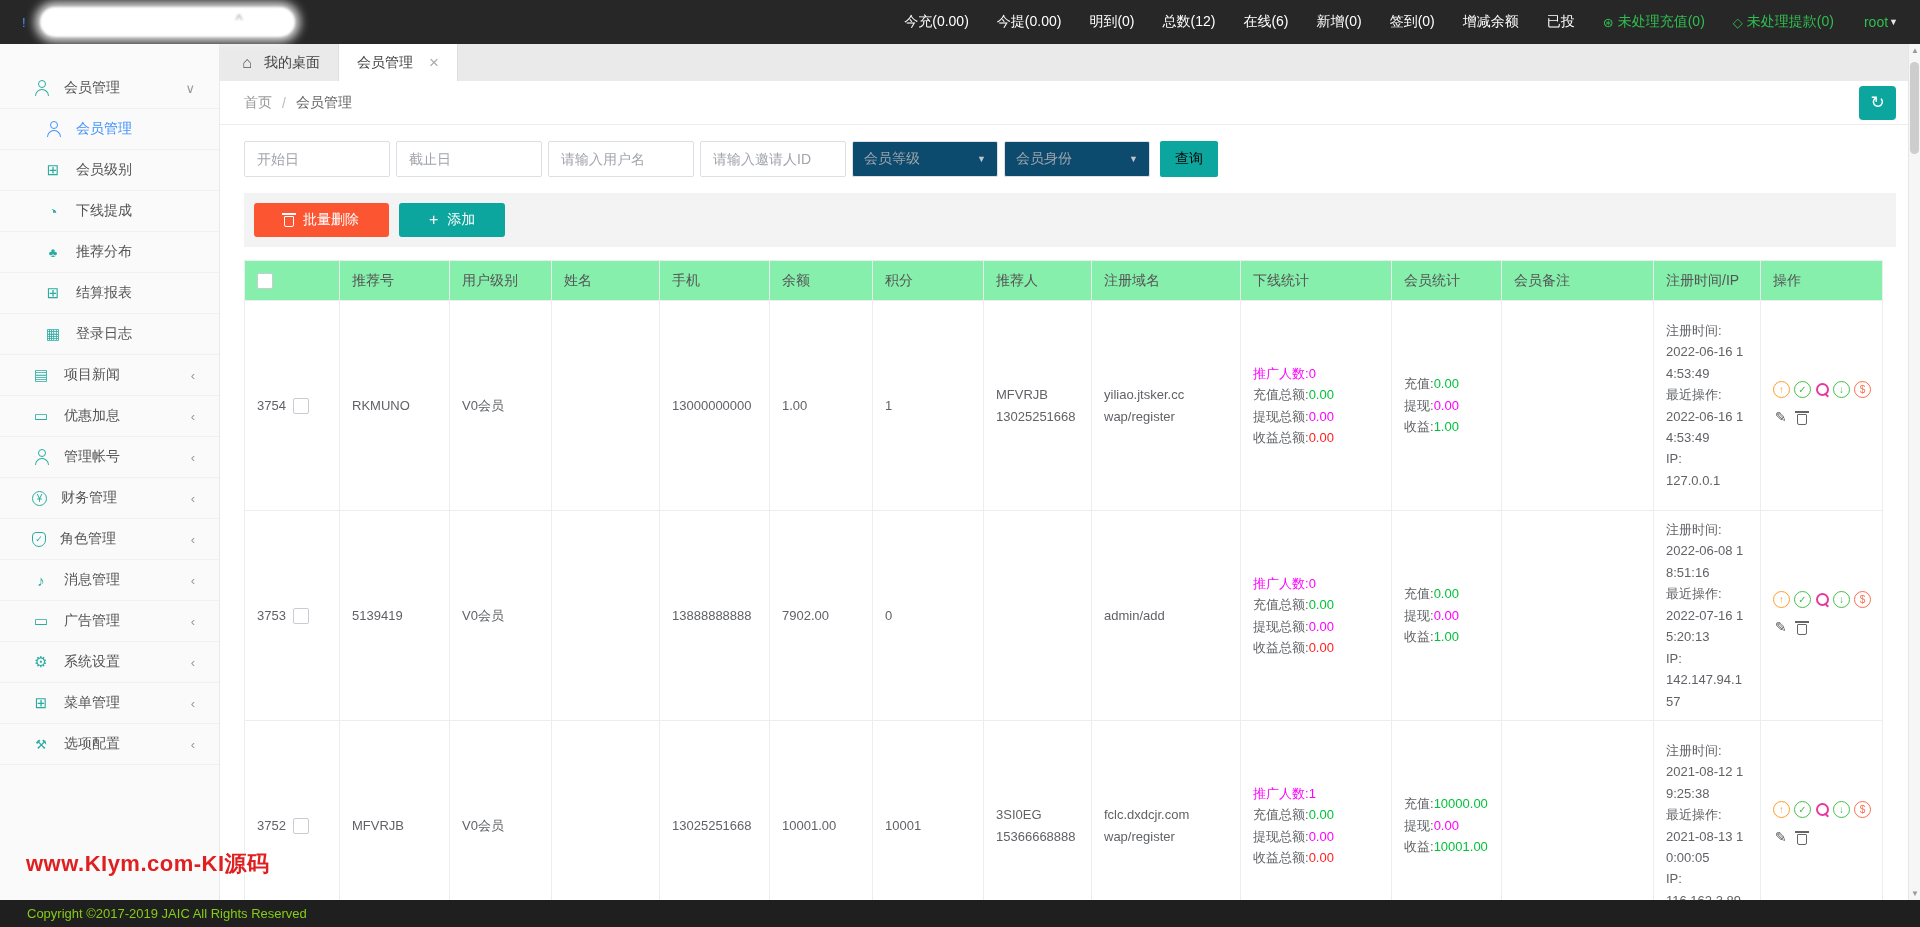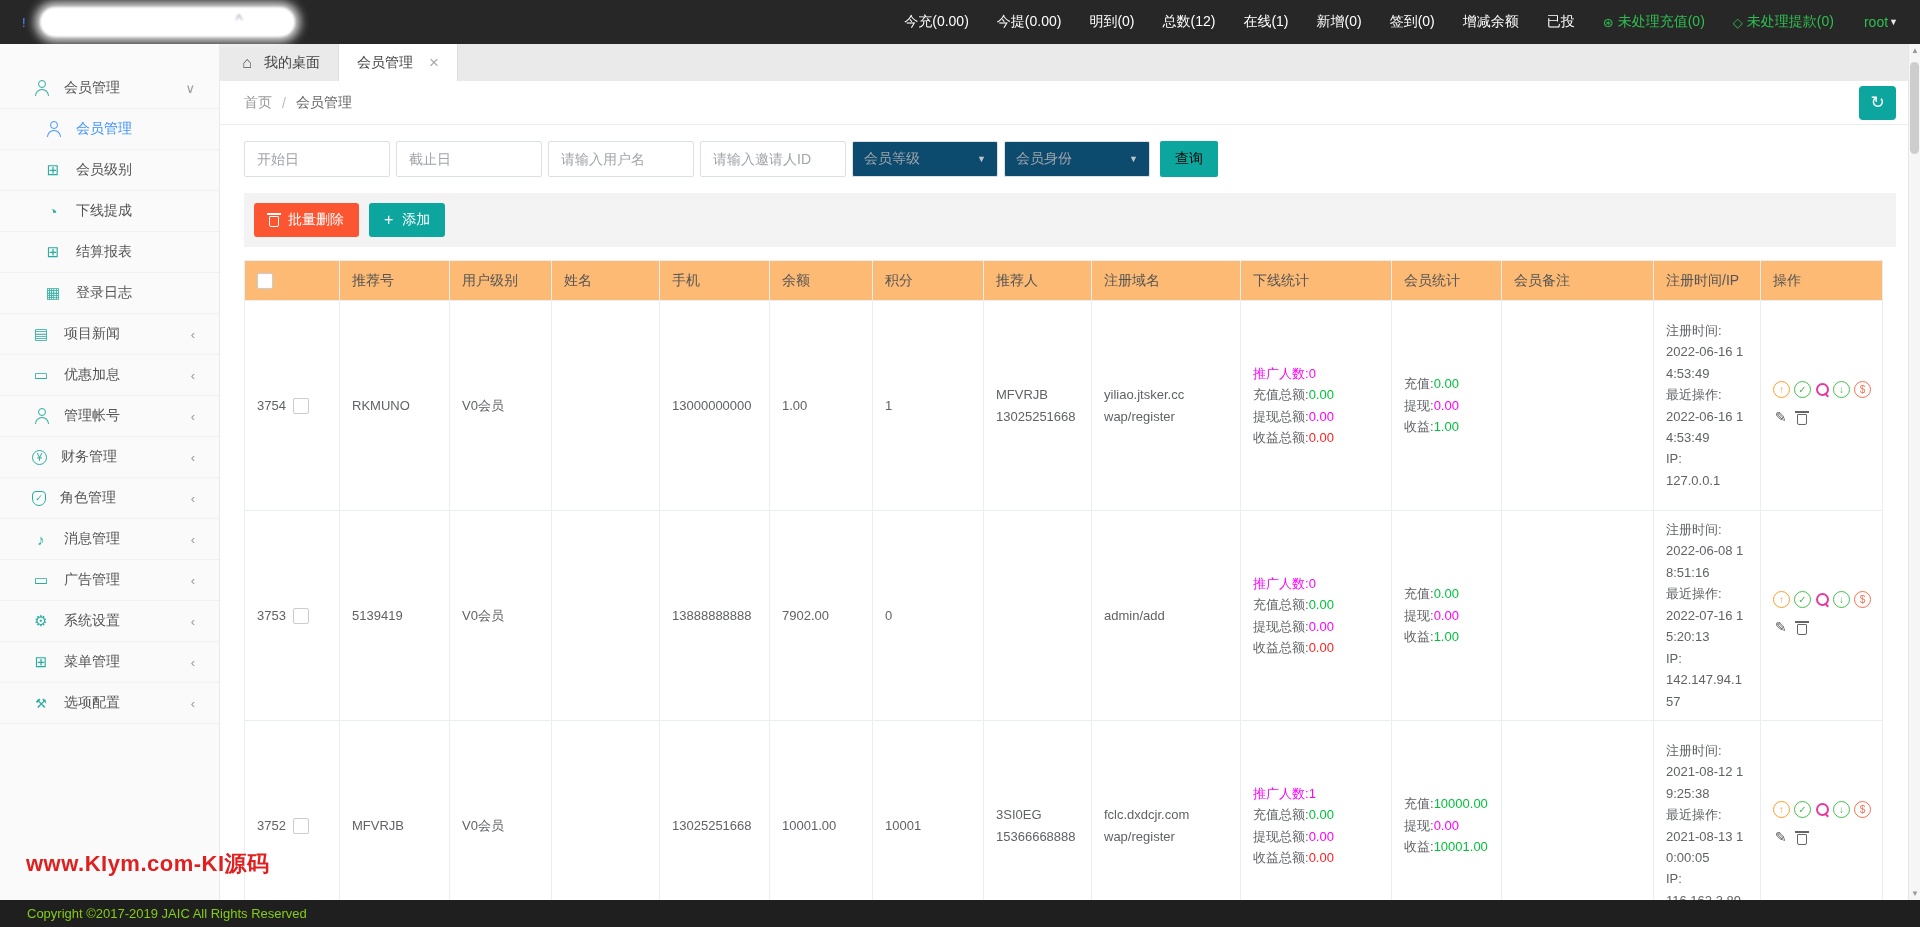--- a/index.html
+++ b/index.html
@@ -64,34 +64,34 @@
   
   .content{padding:16px 24px 0;background:#fff;flex:1;overflow:hidden}
   .filters{display:flex;gap:6px}
   .filters input{width:146px;height:36px;border:1px solid #dcdfe6;border-radius:2px;padding:0 12px;font-size:14px;color:#333;outline:none}
   .filters input::placeholder{color:#a0a4ab}
   .select{width:146px;height:36px;border:1px solid #dcdfe6;border-radius:2px;display:flex;align-items:center;justify-content:space-between;padding:0 11px;color:#a0a4ab;font-size:14px;background:#0c4a6e;cursor:pointer}
   .scaret{color:#c0c4cc;font-size:9px}
   .btn-search{width:58px;height:36px;background:#0ca69e;color:#000000;border:none;border-radius:2px;font-size:14px;cursor:pointer;margin-left:4px}
 
   .actionbar{margin-top:16px;background:#f3f3f3;padding:10px;display:flex;gap:10px}
-  .btn-del,.btn-add{height:34px;display:inline-flex;align-items:center;gap:9px;padding:0 15px;color:#fff;border:none;border-radius:3px;font-size:14px;cursor:pointer}
+  .btn-del,.btn-add{height:34px;display:inline-flex;align-items:center;gap:9px;padding:0 30px;color:#fff;border:none;border-radius:3px;font-size:14px;cursor:pointer}
   .btn-del{background:#fc5531}
   .btn-add{background:#0ca69e}
   .plus{font-size:16px}
 
   
   .trash-ic{position:relative;width:10px;height:11px;display:inline-block;border:1px solid currentColor;border-top-width:1px;border-radius:1px 1px 2px 2px;margin-top:3px;color:#fff}
   .trash-ic::before{content:"";position:absolute;top:-4px;left:-3px;width:14px;height:2px;background:currentColor}
   .trash-ic.dark{color:#666}
 
   
   table{border-collapse:collapse;table-layout:fixed;width:1638px;margin-top:13px;border:1px solid #ebeef0}
   th,td{border-right:1px solid #ebeef0;border-bottom:1px solid #ebeef0;padding:0 12px;text-align:left}
-  thead th{background:#fdba74;height:40px;font-weight:400;color:#555;font-size:14px}
+  thead th{background:#86efac;height:40px;font-weight:400;color:#555;font-size:14px}
   tbody td{height:210px;vertical-align:middle;font-size:13px;color:#606266;line-height:1.65}
   .cb{width:16px;height:16px;border:1px solid #c9ccd3;border-radius:2px;background:#fff;display:inline-block;vertical-align:middle;cursor:pointer}
   .c-id .cb{margin-left:7px}
   .green{color:#00c23a}
   .magenta{color:#ff00ff}
   .red{color:#ff1e1e}
   .lbl{color:#606266}
   .brk{word-break:break-all}
 
   .oprow{display:flex;gap:4px;align-items:center}
@@ -129,21 +129,21 @@
       <span class="stat">
         <span>今提(0.00)</span>
       </span>
       <span class="stat">
         <span>明到(0)</span>
       </span>
       <span class="stat">
         <span>总数(12)</span>
       </span>
       <span class="stat">
-        <span>在线(1)</span>
+        <span>在线(6)</span>
       </span>
       <span class="stat">
         <span>新增(0)</span>
       </span>
       <span class="stat">
         <span>签到(0)</span>
       </span>
       <span class="stat">
         <span>增减余额</span>
       </span>
@@ -176,20 +176,24 @@
         <span class="ic i-person"></span>
         <span class="sb-label">会员管理</span>
       </div>
       <div class="sb-item child">
         <span class="ic i-grid"></span>
         <span class="sb-label">会员级别</span>
       </div>
       <div class="sb-item child">
         <span class="ic i-gauge"></span>
         <span class="sb-label">下线提成</span>
+      </div>
+      <div class="sb-item child">
+        <span class="ic i-tree"></span>
+        <span class="sb-label">推荐分布</span>
       </div>
       <div class="sb-item child">
         <span class="ic i-grid"></span>
         <span class="sb-label">结算报表</span>
       </div>
       <div class="sb-item child">
         <span class="ic i-calendar"></span>
         <span class="sb-label">登录日志</span>
       </div>
       <div class="sb-item">

